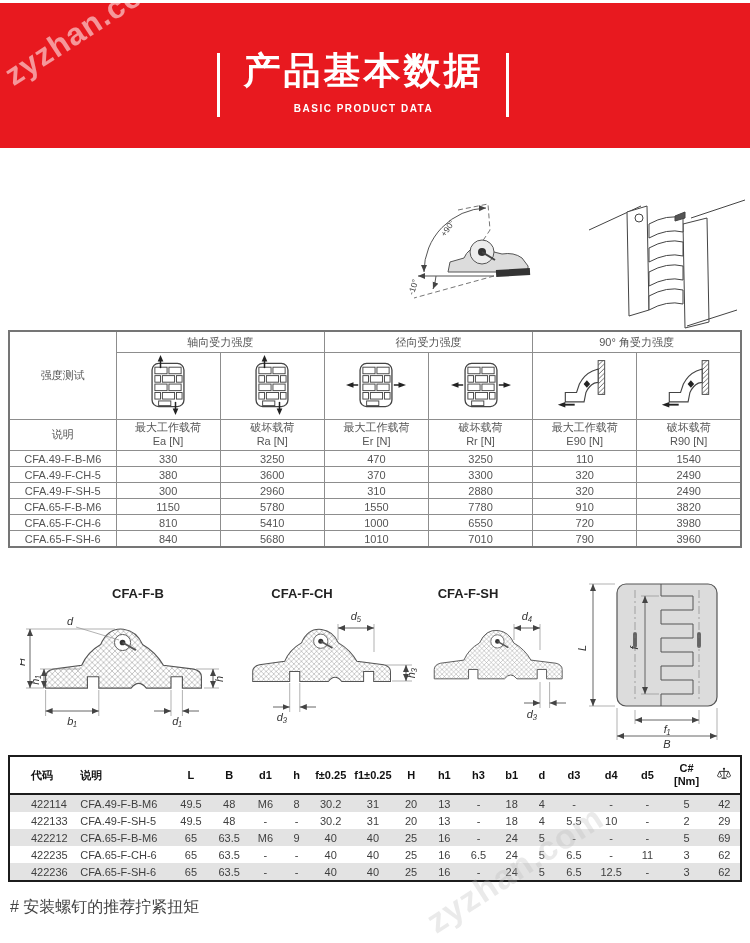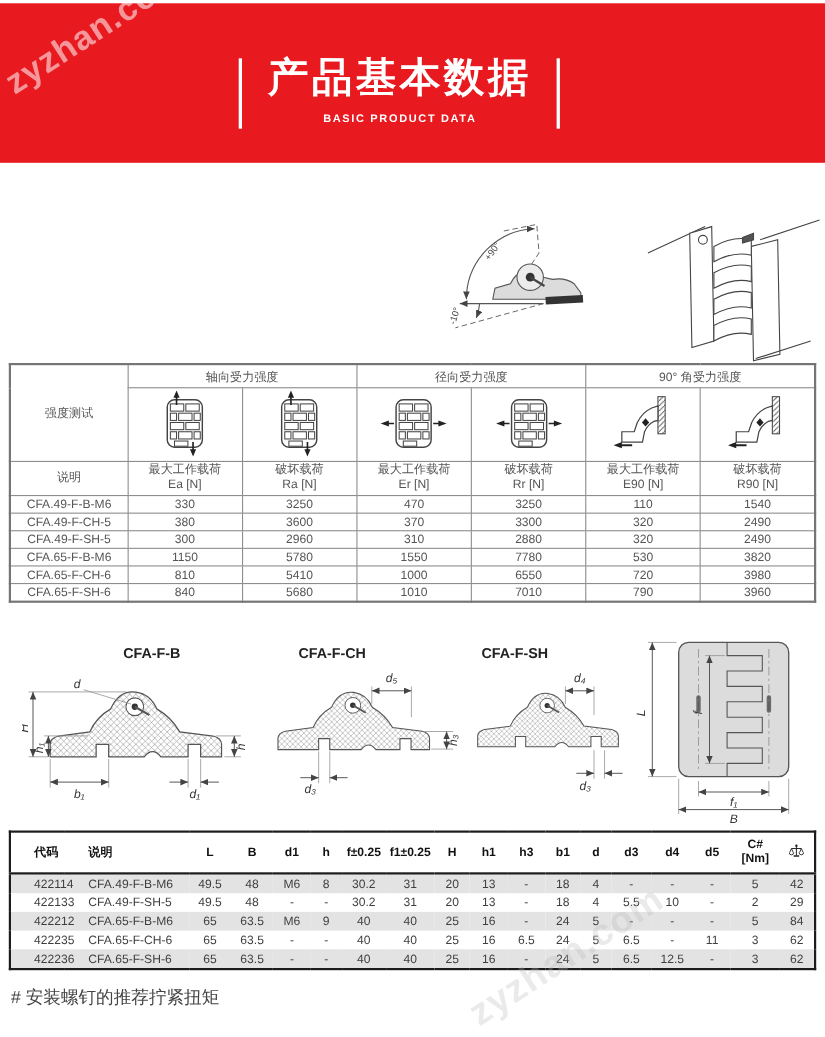--- a/index.html
+++ b/index.html
@@ -261,21 +261,21 @@
           <td>320</td>
           <td>2490</td>
         </tr>
 
         <tr>
           <td>CFA.65-F-B-M6</td>
           <td>1150</td>
           <td>5780</td>
           <td>1550</td>
           <td>7780</td>
-          <td>530</td>
+          <td>910</td>
           <td>3820</td>
         </tr>
 
         <tr>
           <td>CFA.65-F-CH-6</td>
           <td>810</td>
           <td>5410</td>
           <td>1000</td>
           <td>6550</td>
           <td>720</td>
@@ -485,21 +485,21 @@
           <td>40</td>
           <td>25</td>
           <td>16</td>
           <td>-</td>
           <td>24</td>
           <td>5</td>
           <td>-</td>
           <td>-</td>
           <td>-</td>
           <td>5</td>
-          <td>84</td>
+          <td>69</td>
         </tr>
 
         <tr>
           <td class="l">422235</td>
           <td class="l">CFA.65-F-CH-6</td>
           <td>65</td>
           <td>63.5</td>
           <td>-</td>
           <td>-</td>
           <td>40</td>

